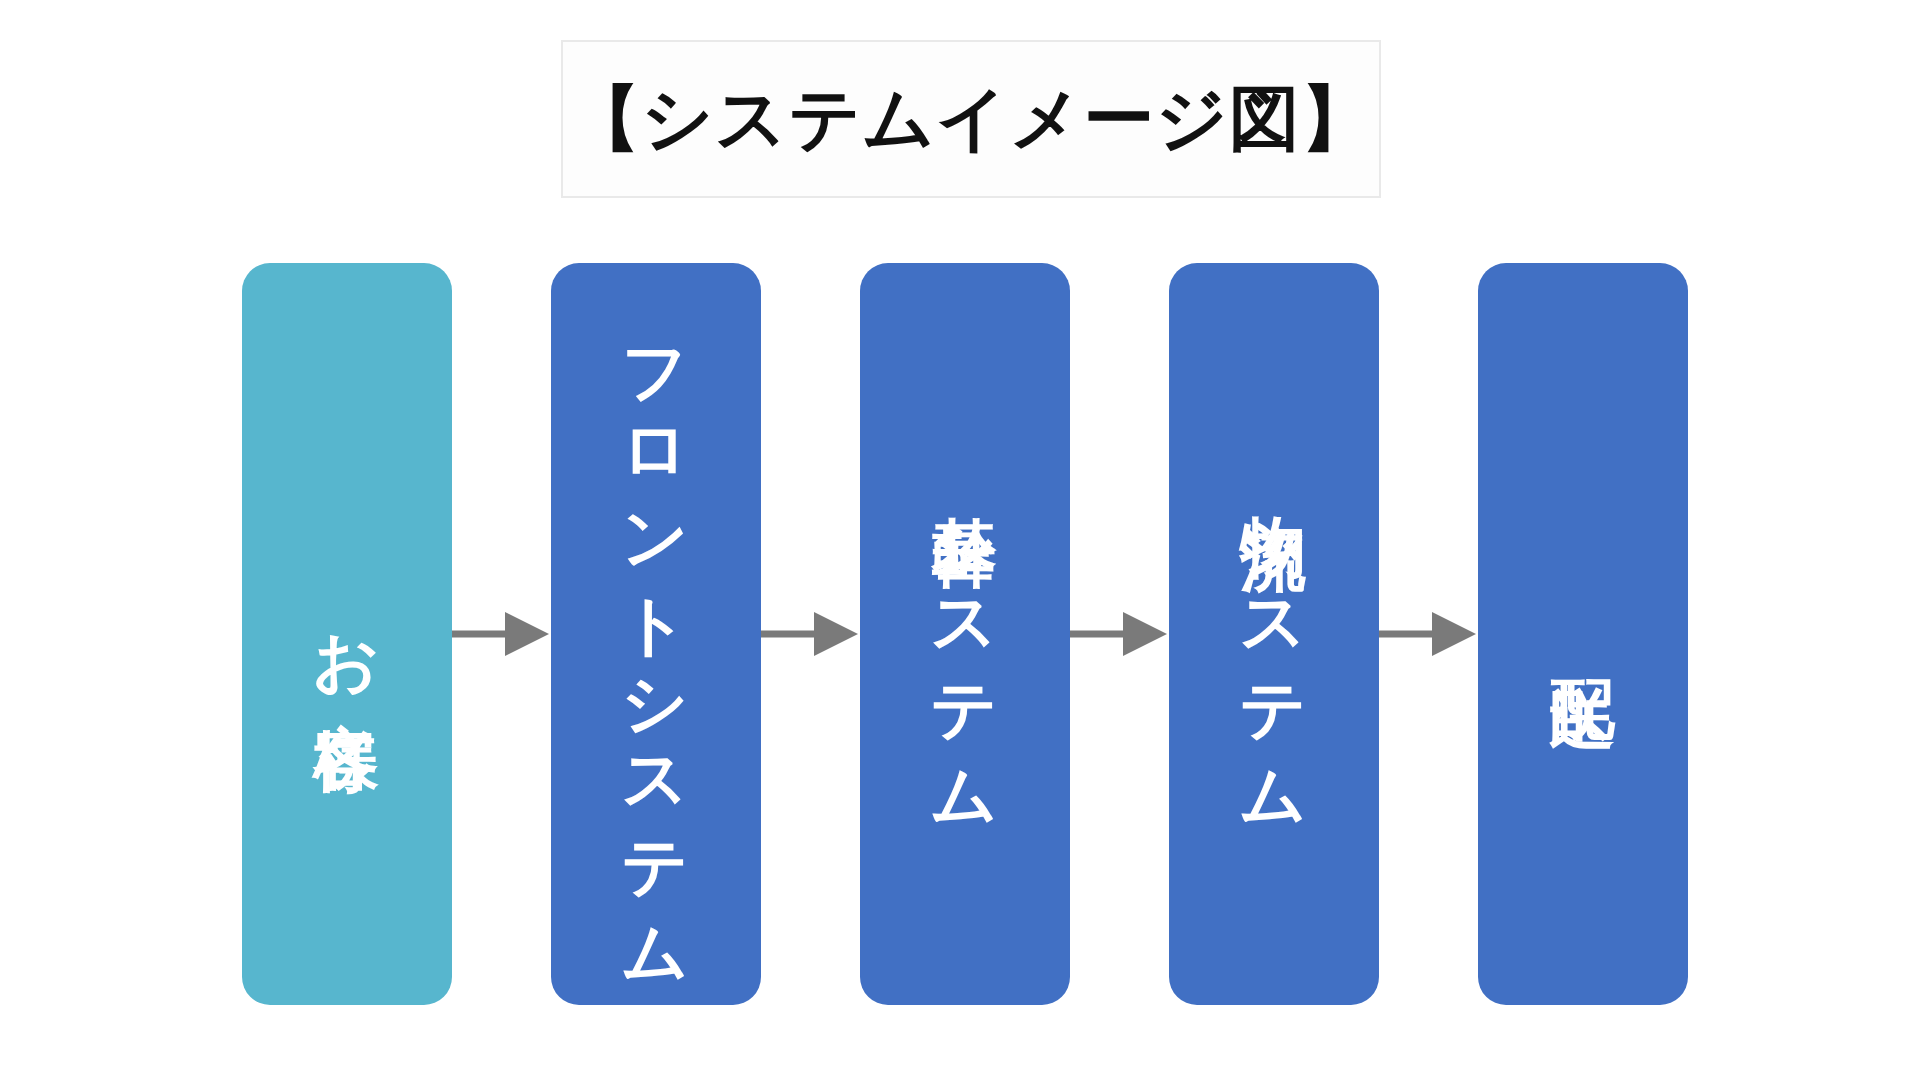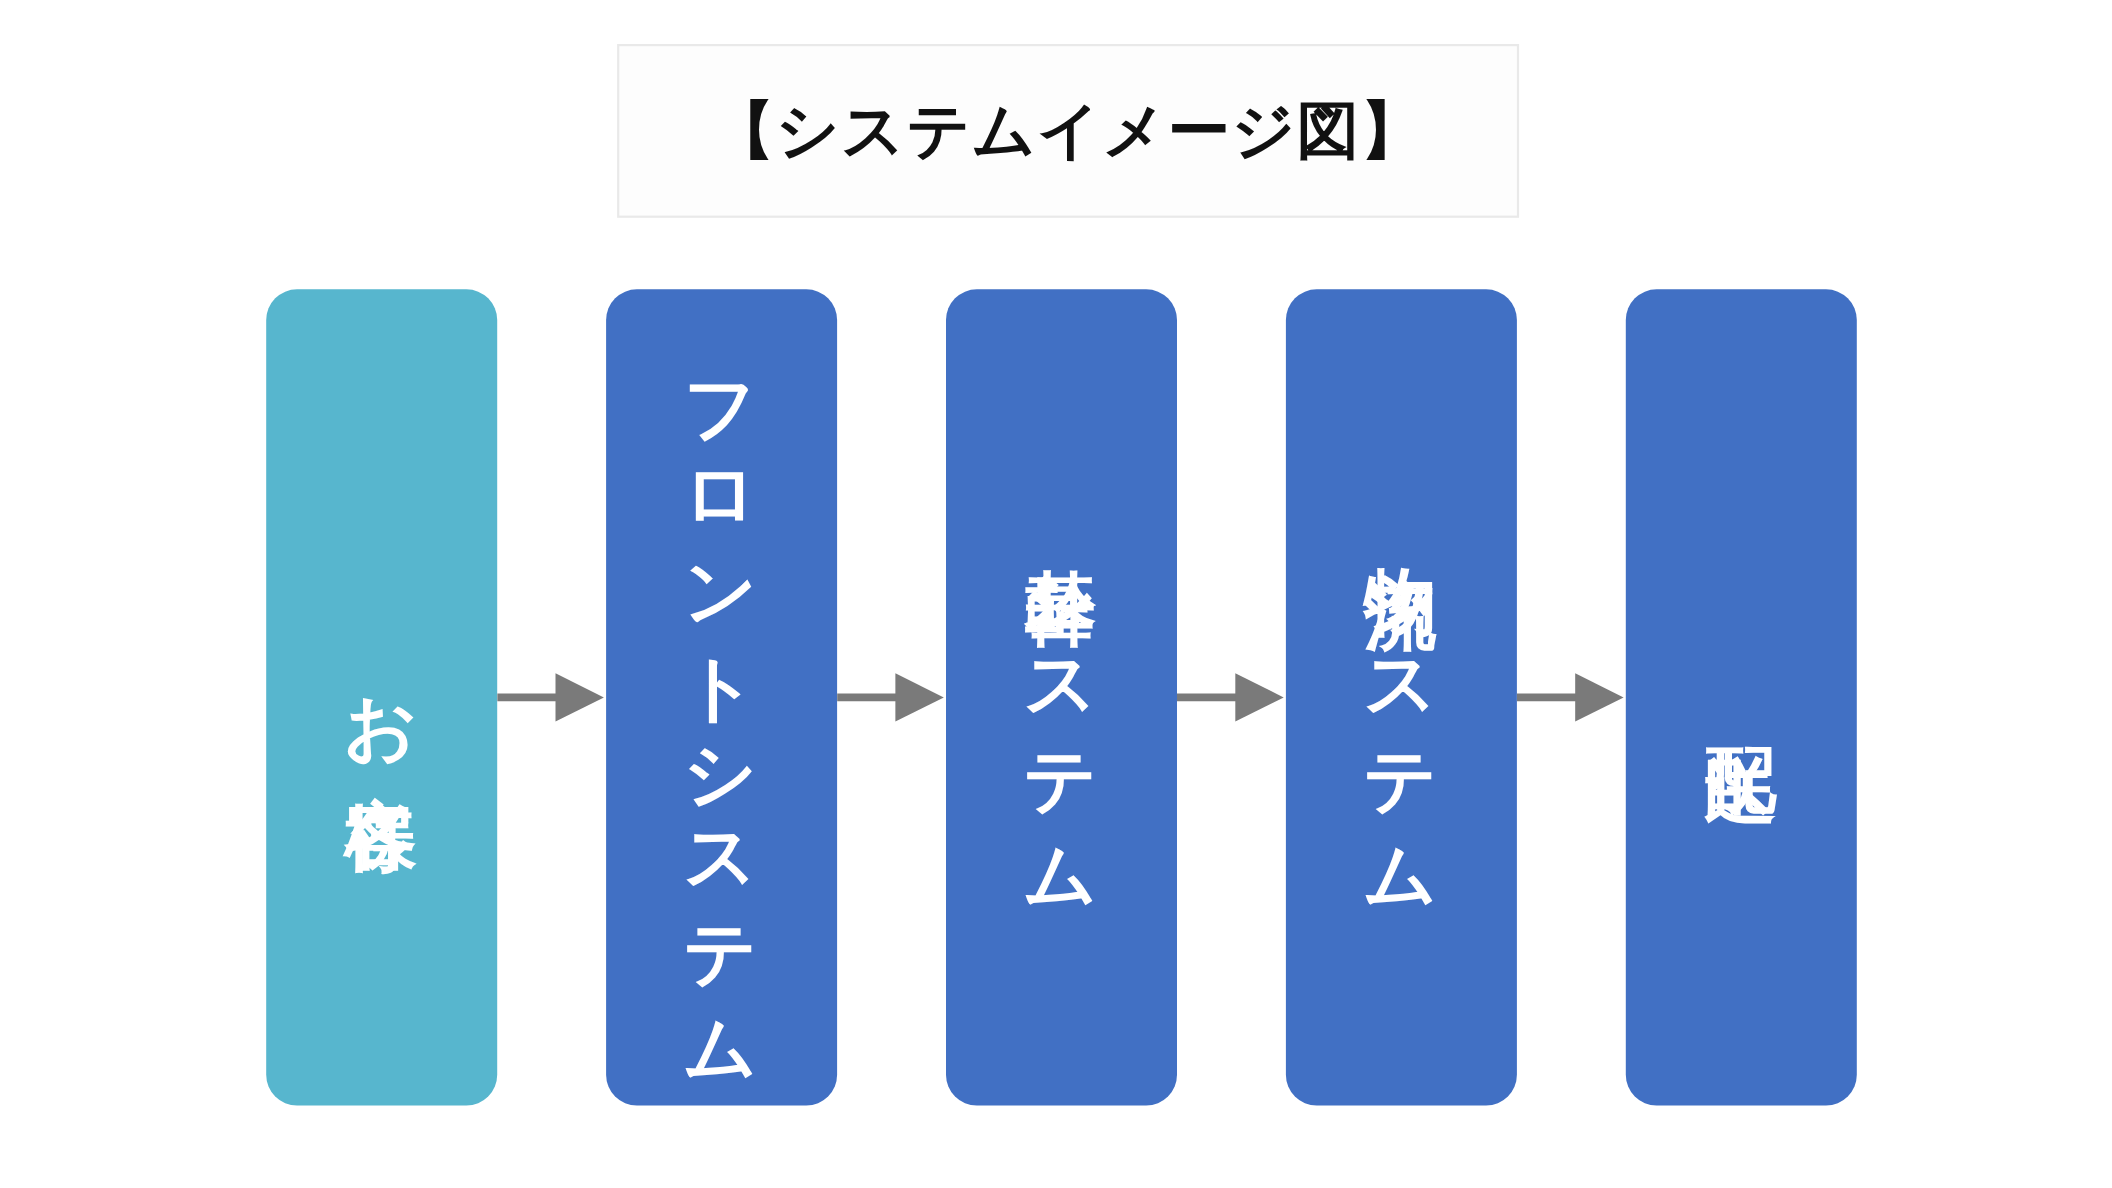--- a/index.html
+++ b/index.html
@@ -23,21 +23,21 @@
     width: 820px;
     height: 158px;
     box-sizing: border-box;
     background: #fdfdfd;
     border: 2px solid #e9e9e9;
     display: flex;
     align-items: center;
     justify-content: center;
   }
   .title-text {
-    font-size: 57px;
+    font-size: 71px;
     font-weight: bold;
     color: #111111;
     letter-spacing: 1px;
     white-space: nowrap;
   }
   
   .flow-row {
     position: absolute;
     left: 242px;
     top: 263px;

